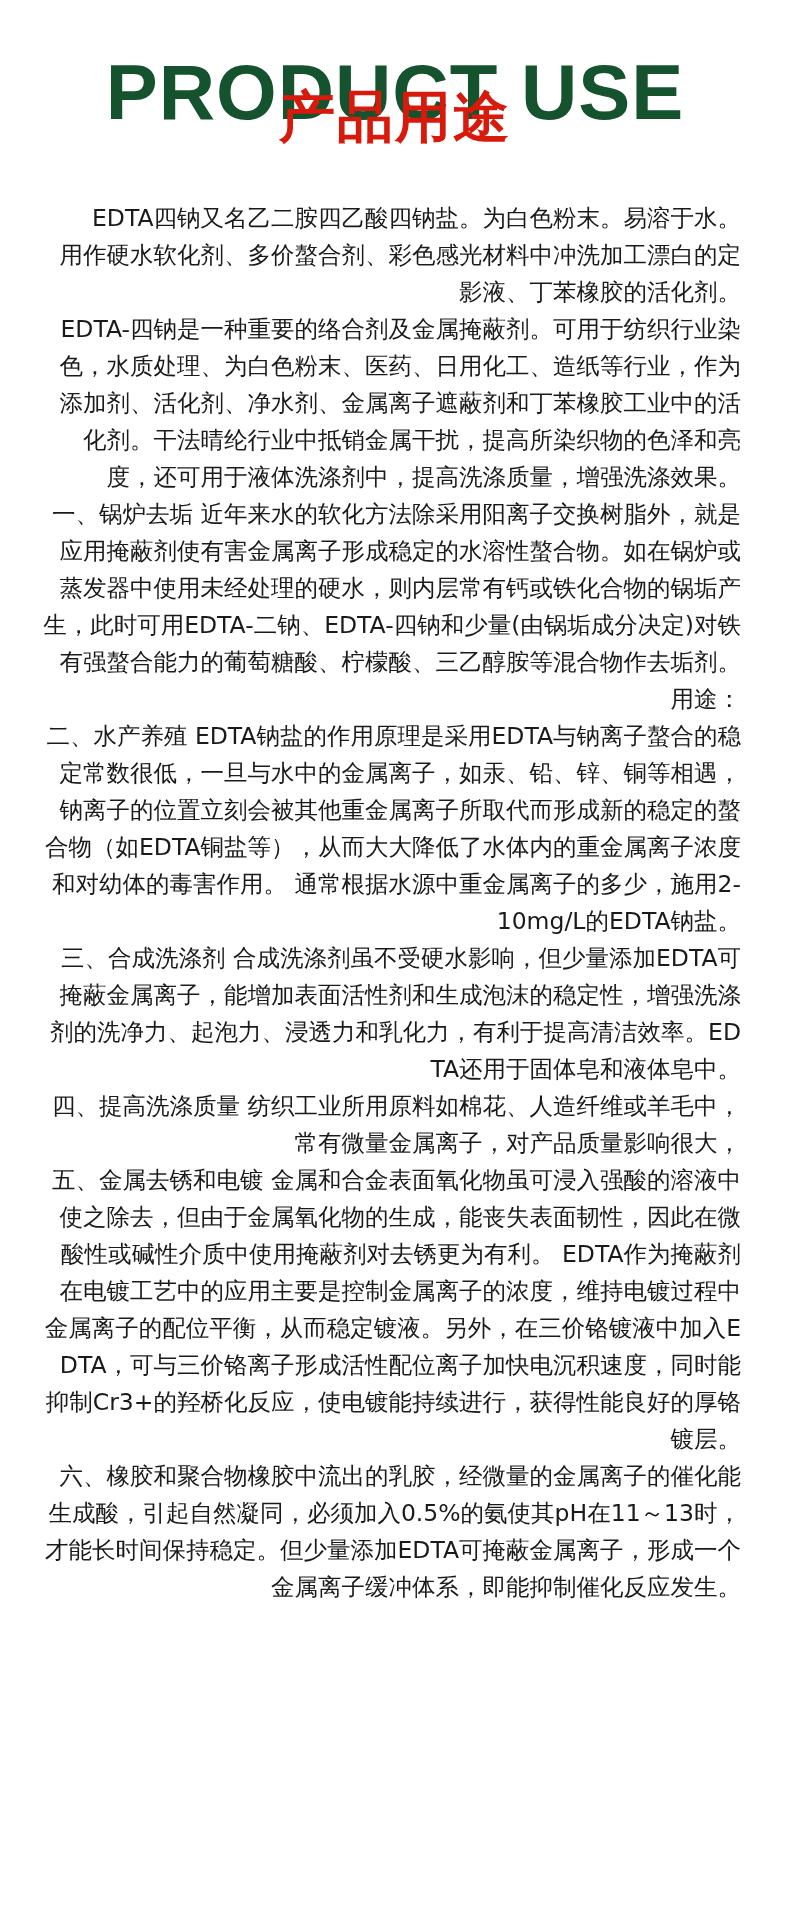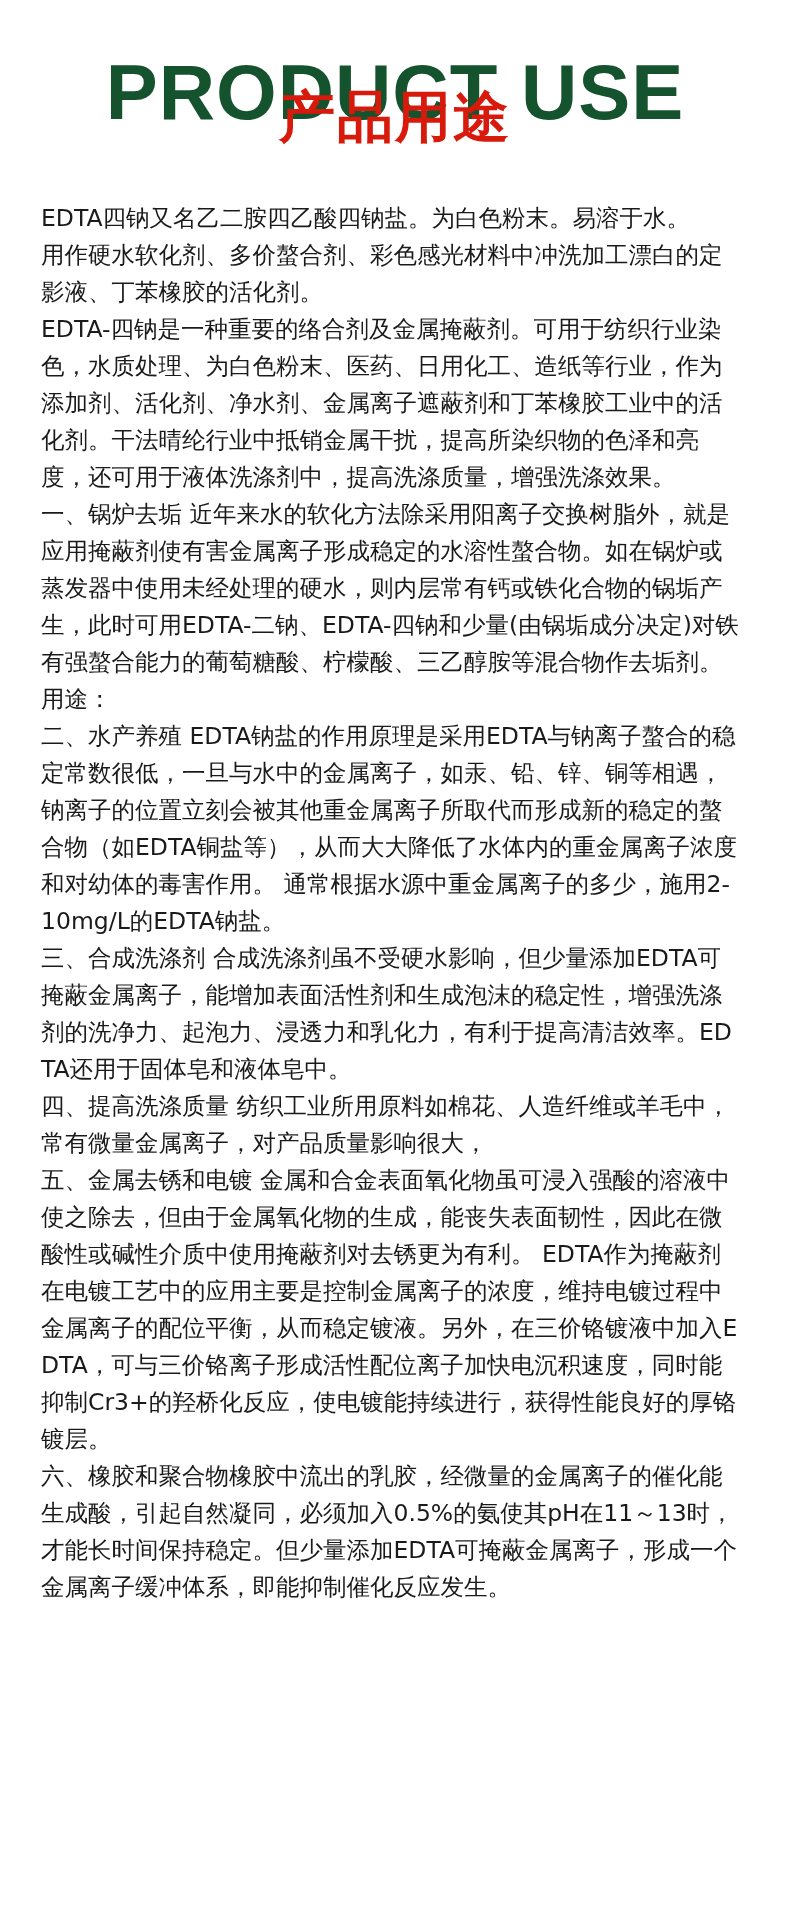--- a/index.html
+++ b/index.html
@@ -14,21 +14,21 @@
     position: absolute; left: 0; width: 790px; top: 84px; text-align: center;
     font-family: "DejaVu Sans", sans-serif; font-weight: bold;
     font-size: 56px; line-height: 66px; color: #d81a0c;
     letter-spacing: 2px;
   }
   .content {
     position: absolute; left: 41px; top: 200px; width: 700px;
     font-family: "DejaVu Sans", sans-serif; font-size: 23.5px;
     line-height: 37px; color: #1a1a1a;
   }
-  .content p { margin: 0; white-space: normal; word-break: break-all; }
+  .content p { margin: 0; white-space: normal; word-break: break-all; text-align: right; }
 </style>
 </head>
 <body>
 
 <div class="header">
   <div class="watermark">PRODUCT USE</div>
   <div class="title">产品用途</div>
 </div>
 
 <div class="content">

